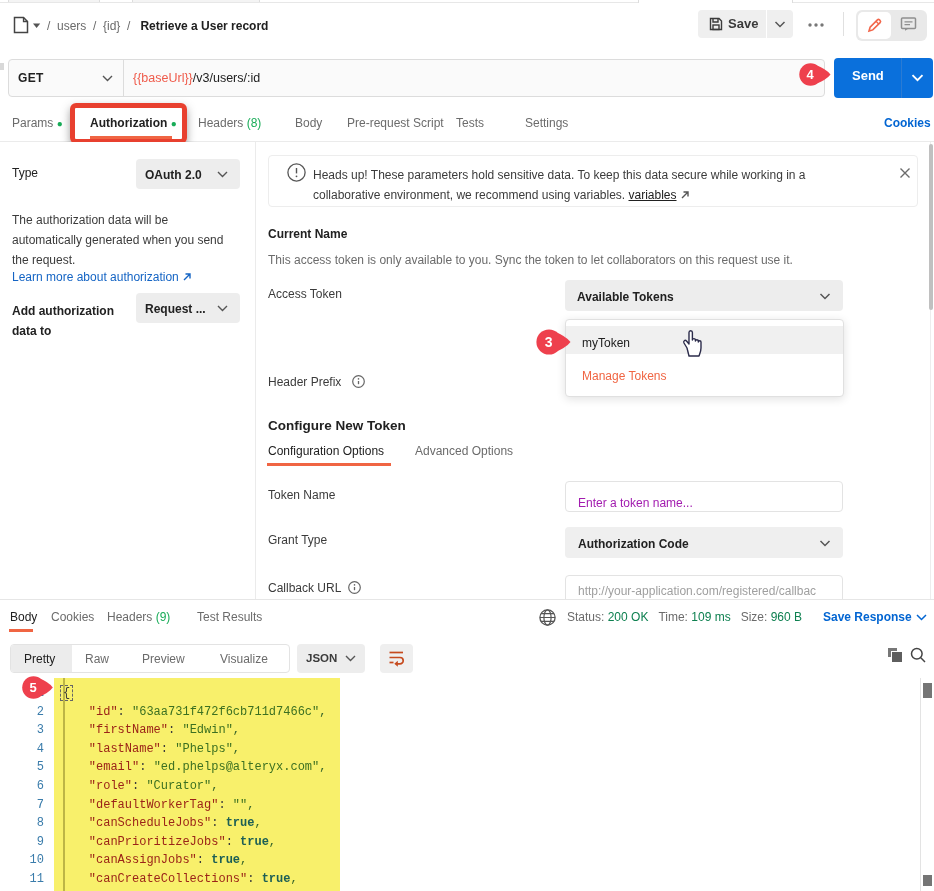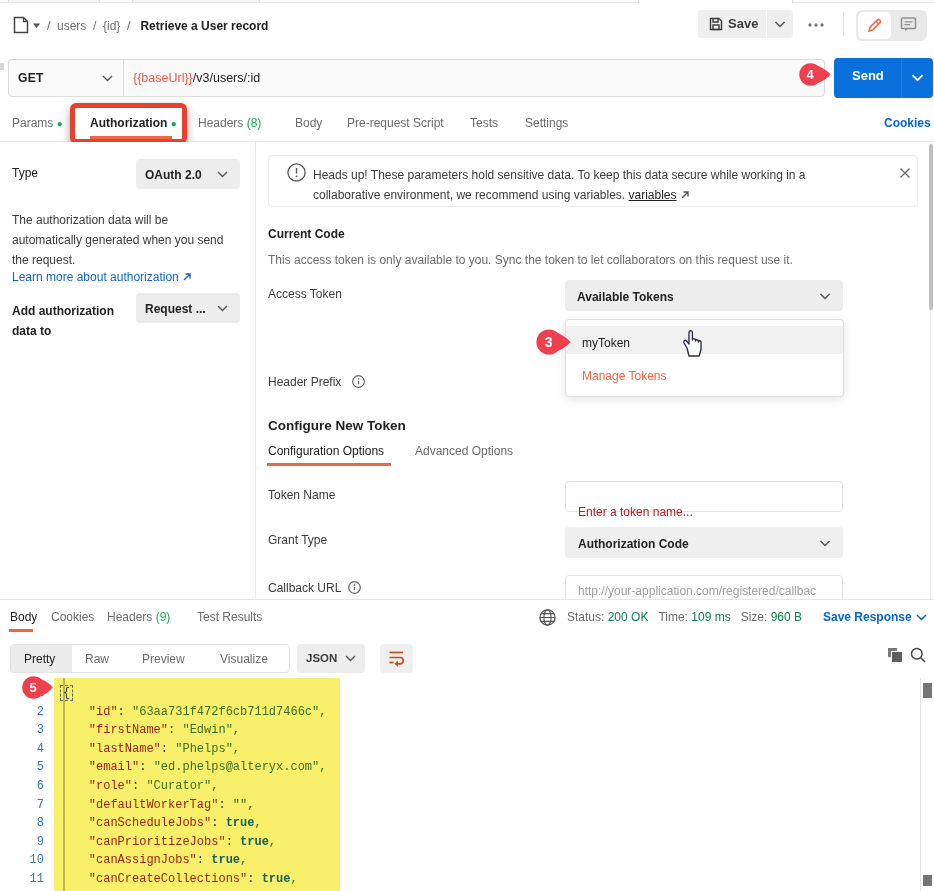--- a/index.html
+++ b/index.html
@@ -90,21 +90,21 @@
     </svg>
   </div>
 
   <div id="tabrow" class="abs" style="left:0;top:106px;width:934px;height:36px;background:#fff;border-bottom:1px solid #ebebeb;">
     <div class="abs t12 grey" style="left:12px;top:10px;">Params <span style="color:#18ac58;font-size:10px;">●</span></div>
     <div class="abs t12" style="left:90px;top:10px;font-weight:700;">Authorization <span style="color:#18ac58;font-size:10px;">●</span></div>
     <div class="abs" style="left:90px;top:30px;width:82px;height:3px;background:#f06543;"></div>
     <div class="abs t12 grey" style="left:198px;top:10px;">Headers <span style="color:#18ac58;">(8)</span></div>
     <div class="abs t12 grey" style="left:295px;top:10px;">Body</div>
     <div class="abs t12 grey" style="left:347px;top:10px;">Pre-request Script</div>
-    <div class="abs t12 grey" style="left:470px;top:10px;">Tests</div>
+    <div class="abs t12 grey" style="left:456px;top:10px;">Tests</div>
     <div class="abs t12 grey" style="left:525px;top:10px;">Settings</div>
     <div class="abs t12" style="left:884px;top:10px;color:#0265d2;font-weight:700;">Cookies</div>
 
     <div class="abs" style="left:70px;top:-3px;width:117px;height:41px;border:5px solid #e8402f;border-radius:6px;box-shadow:0 4px 8px rgba(70,70,70,0.5);"></div>
   </div>
 
   <div id="auth" class="abs" style="left:0;top:142px;width:934px;height:457px;background:#fff;overflow:hidden;">
 
     <div class="abs" style="left:255px;top:0;width:1px;height:457px;background:#ebebeb;"></div>
     <div class="abs t12" style="left:12px;top:24px;font-weight:400;">Type</div>
@@ -134,21 +134,21 @@
     </svg>
     <div class="abs t12" style="left:313px;top:23px;white-space:nowrap;line-height:20px;color:#3b3b3b;">Heads up! These parameters hold sensitive data. To keep this data secure while working in a<br>collaborative environment, we recommend using variables. <span style="text-decoration:underline;color:#212121;">variables</span>
       <svg style="display:inline-block;vertical-align:-1px;" width="10" height="10" viewBox="0 0 10 10">
           <path d="M2 8 L8 2 M3.5 2 H8 V6.5" fill="none" stroke="#555" stroke-width="1.4"></path>
         </svg>
     </div>
     <svg class="abs" style="left:899px;top:25px;" width="12" height="12" viewBox="0 0 12 12">
       <path d="M1.5 1.5 L10.5 10.5 M10.5 1.5 L1.5 10.5" stroke="#6b6b6b" stroke-width="1.4"></path>
     </svg>
 
-    <div class="abs t12" style="left:268px;top:85px;font-weight:700;">Current Code</div>
+    <div class="abs t12" style="left:268px;top:85px;font-weight:700;">Current Name</div>
     <div class="abs t12 grey" style="left:268px;top:111px;">This access token is only available to you. Sync the token to let collaborators on this request use it.</div>
     <div class="abs t12" style="left:268px;top:145px;color:#3b3b3b;">Access Token</div>
     <div class="abs" style="left:565px;top:138px;width:278px;height:31px;background:#ededed;border-radius:4px;"></div>
     <div class="abs t12" style="left:577px;top:148px;font-weight:700;">Available Tokens</div>
     <svg class="abs" style="left:819px;top:151px;" width="12" height="7" viewBox="0 0 12 7">
       <path d="M1.5 1 L6 5.5 L10.5 1" fill="none" stroke="#555" stroke-width="1.5"></path>
     </svg>
 
     <div class="abs t12" style="left:268px;top:233px;color:#3b3b3b;">Header Prefix</div>
     <svg class="abs" style="left:352px;top:233px;" width="13" height="13" viewBox="0 0 13 13">
@@ -157,21 +157,21 @@
       <circle cx="6.5" cy="3.9" r="0.8" fill="#666"></circle>
     </svg>
 
     <div class="abs" style="left:268px;top:276px;font-size:13.5px;font-weight:700;color:#212121;">Configure New Token</div>
     <div class="abs t12" style="left:268px;top:302px;color:#212121;">Configuration Options</div>
     <div class="abs" style="left:267px;top:321px;width:124px;height:3px;background:#f06543;"></div>
     <div class="abs t12 grey" style="left:415px;top:302px;">Advanced Options</div>
 
     <div class="abs t12" style="left:268px;top:346px;color:#3b3b3b;">Token Name</div>
     <div class="abs" style="left:565px;top:339px;width:278px;height:31px;background:#fff;border:1px solid #e3e3e3;border-radius:4px;"></div>
-    <div class="abs t12" style="left:578px;top:363px;color:#b91c1c;">Enter a token name...</div>
+    <div class="abs t12" style="left:578px;top:354px;color:#a21caf;">Enter a token name...</div>
 
     <div class="abs t12" style="left:268px;top:391px;color:#3b3b3b;">Grant Type</div>
     <div class="abs" style="left:565px;top:385px;width:278px;height:31px;background:#efefef;border-radius:4px;"></div>
     <div class="abs t12" style="left:578px;top:395px;font-weight:700;">Authorization Code</div>
     <svg class="abs" style="left:819px;top:398px;" width="12" height="7" viewBox="0 0 12 7">
       <path d="M1.5 1 L6 5.5 L10.5 1" fill="none" stroke="#555" stroke-width="1.5"></path>
     </svg>
 
     <div class="abs t12" style="left:268px;top:439px;color:#3b3b3b;">Callback URL</div>
     <svg class="abs" style="left:348px;top:439px;" width="13" height="13" viewBox="0 0 13 13">

